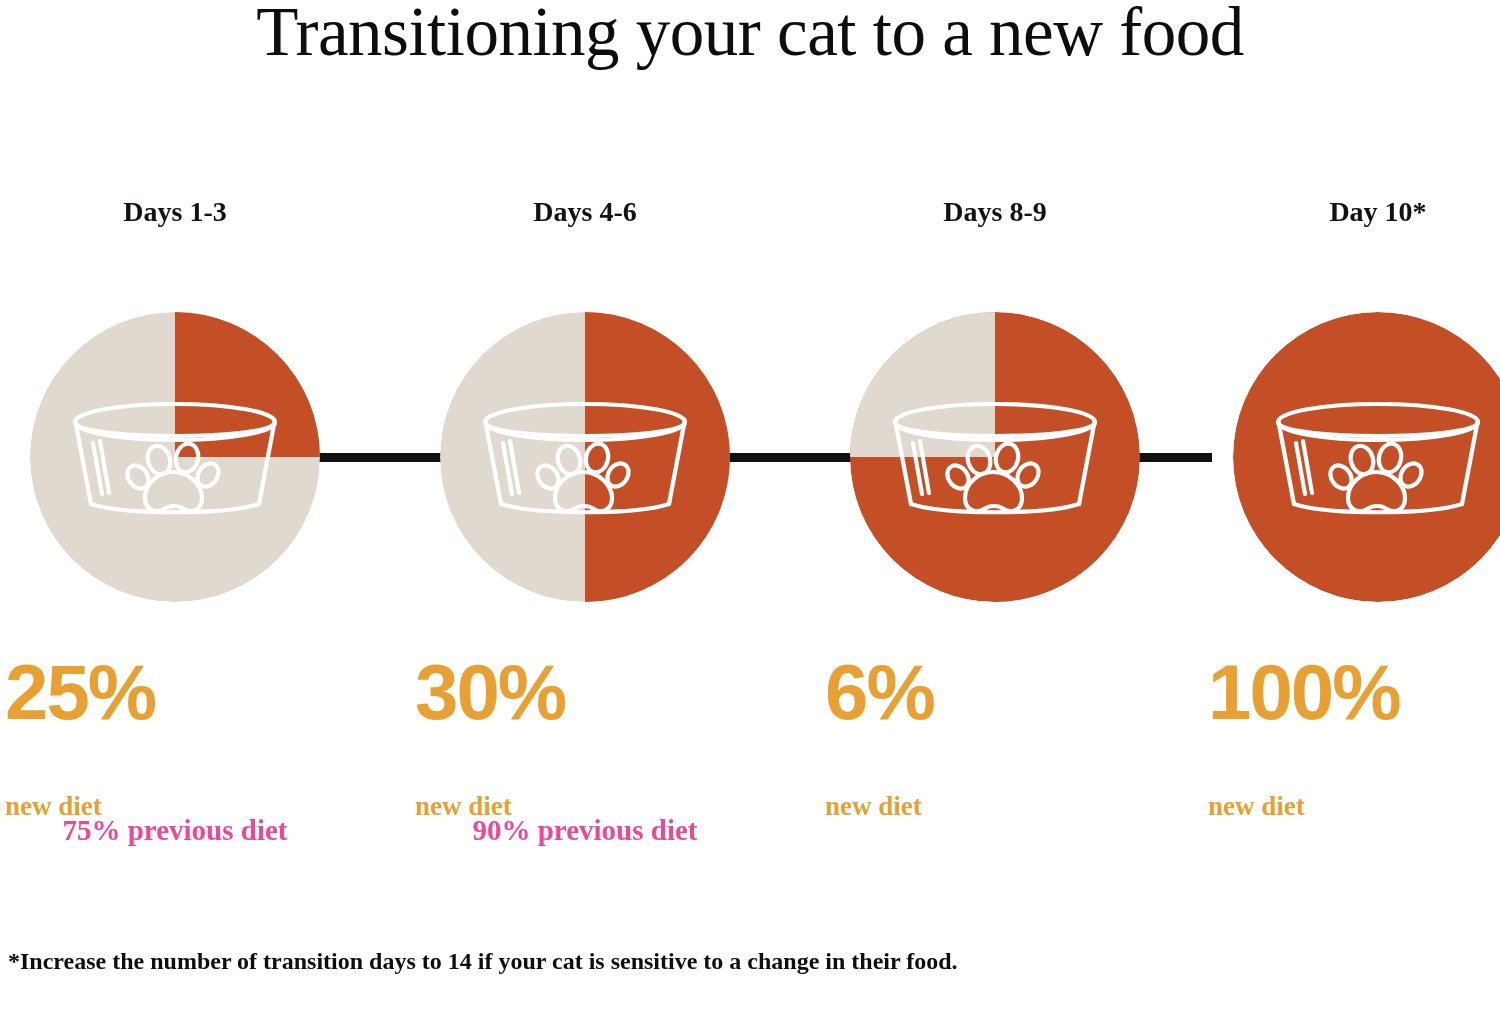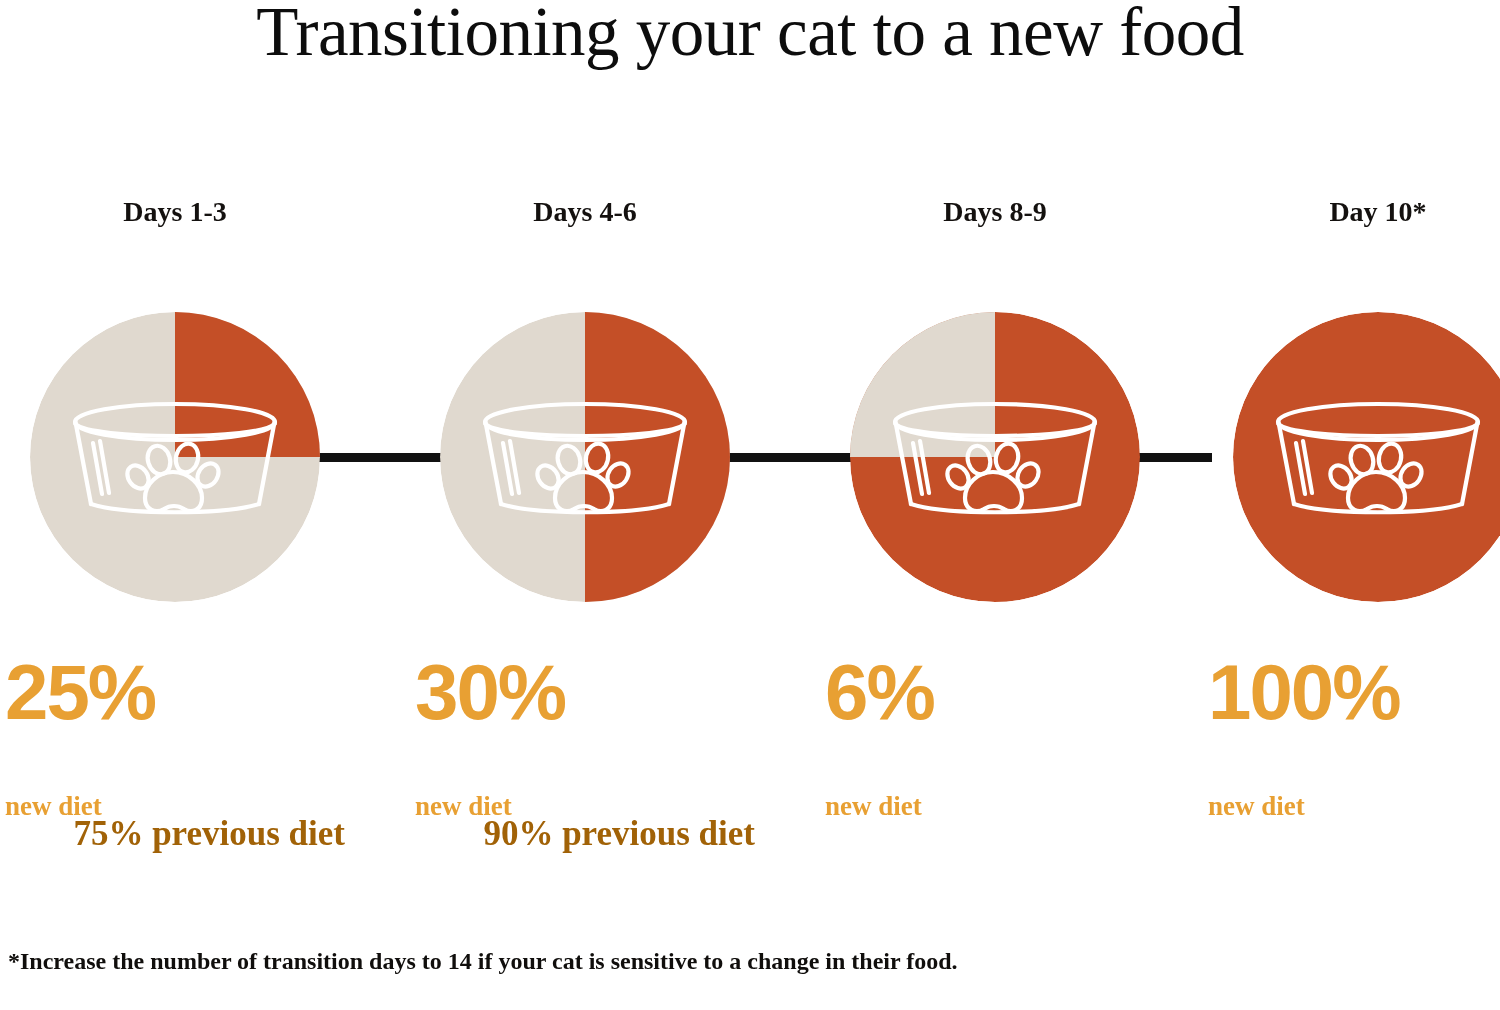--- a/index.html
+++ b/index.html
@@ -123,25 +123,25 @@
     font-size: 27px;
     color: #E8A033;
     white-space: nowrap;
     margin-top: 12px;
   }
   .prevdiet {
     position: absolute;
     top: 814px;
     left: 0;
     width: 100%;
-    text-align: right;
-    font-family: "Liberation Serif", "DejaVu Serif", serif;
-    font-weight: 700;
-    font-size: 35px;
-    color: #a16207;
+    text-align: center;
+    font-family: "Liberation Serif", "DejaVu Serif", serif;
+    font-weight: 700;
+    font-size: 29px;
+    color: #ec4899;
     white-space: nowrap;
   }
 
   
   #footnote {
     position: absolute;
     left: 8px;
     top: 948px;
     width: 1490px;
     text-align: left;

